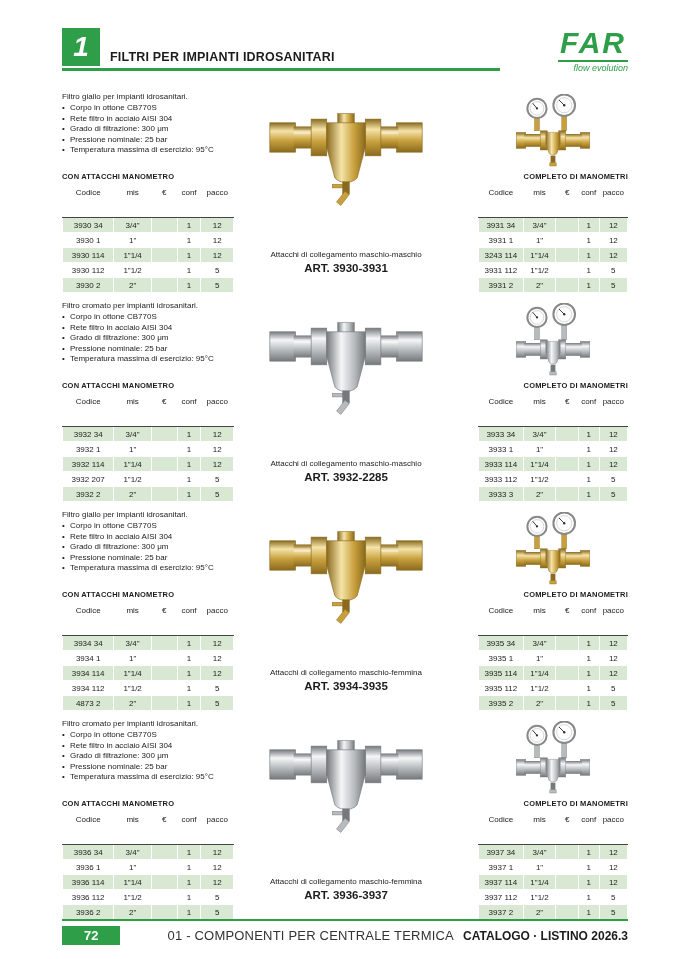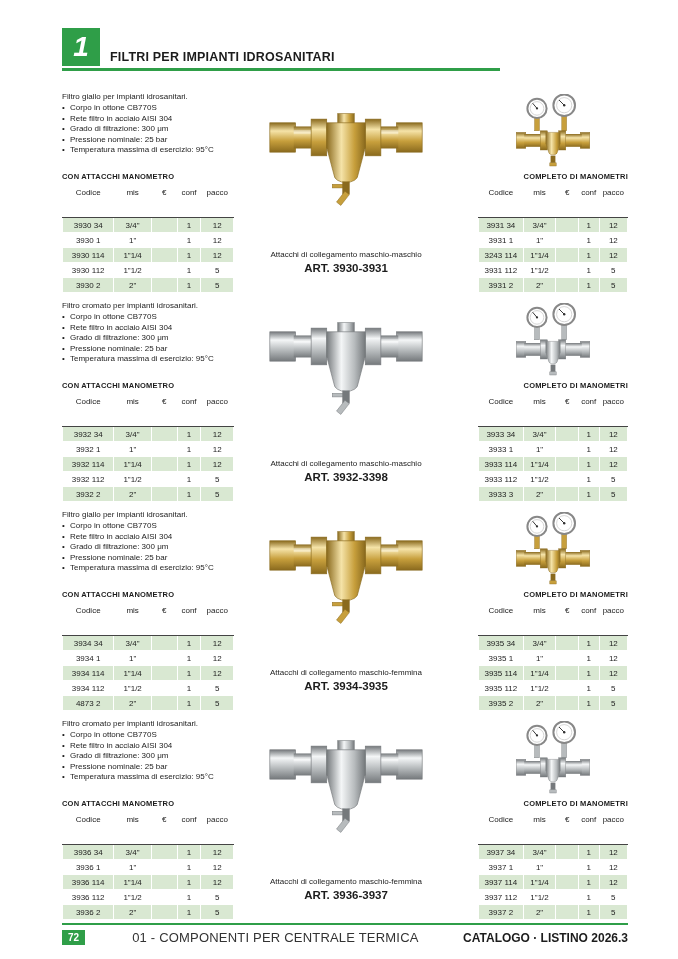--- a/index.html
+++ b/index.html
@@ -53,33 +53,37 @@
 
   .col-right { position:absolute; right:0; top:0; width:150px; height:100%; }
   .gauge-wrap { height:80px; display:flex; align-items:flex-start; justify-content:center; padding-top:2px; }
 
   
   .footer {
     position:absolute; left:62px; right:50px; bottom:14px;
     border-top:2px solid var(--accent); padding-top:5px;
     display:flex; align-items:center; gap:7px;
   }
-  .footer-box { background:var(--accent); color:#fff; font-weight:bold; font-size:10px; padding:2px 6px; }
+  .footer-box { background:var(--accent); color:#fff; font-weight:bold; font-size:13px; padding:2px 22px; }
   .footer-left { font-size:13px; color:#333; letter-spacing:.2px;padding-left:40px; }
   .footer-right { margin-left:auto; font-size:12px; font-weight:bold; }
 </style>
 </head>
 <body>
 
 <div class="page">
 
   <div class="header">
     <div class="num-box">1</div>
     <div class="page-title">FILTRI PER IMPIANTI IDROSANITARI</div>
     <div class="title-rule"></div>
+    <div class="logo">
+      <span class="logo-text">FAR</span>
+      <div class="logo-tagline">flow evolution</div>
+    </div>
   </div>
 
   <div class="sections" id="sections">
       <div class="section">
         <div class="col-left">
           <p class="desc">Filtro giallo per impianti idrosanitari.</p>
           <ul class="specs">
             <li>Corpo in ottone CB770S</li>
             <li>Rete filtro in acciaio AISI 304</li>
             <li>Grado di filtrazione: 300 μm</li>
@@ -321,21 +325,21 @@
                 <td>12</td>
               </tr>
               <tr class="alt">
                 <td>3932 114</td>
                 <td>1"1/4</td>
                 <td></td>
                 <td>1</td>
                 <td>12</td>
               </tr>
               <tr>
-                <td>3932 112</td>
+                <td>3932 207</td>
                 <td>1"1/2</td>
                 <td></td>
                 <td>1</td>
                 <td>5</td>
               </tr>
               <tr class="alt">
                 <td>3932 2</td>
                 <td>2"</td>
                 <td></td>
                 <td>1</td>
@@ -370,21 +374,21 @@
   <rect x="106" y="26" width="17" height="40" fill="url(#mg1)" stroke="#75797c" stroke-width="0.7"></rect>
   <path d="M64 30 h42 v27 l-8 30 a13 8 0 0 1 -26 0 l-8 -30 Z" fill="url(#mg1v)" stroke="#75797c" stroke-width="0.7"></path>
   <rect x="70" y="97" width="12" height="4" fill="#b7bbbd" stroke="#75797c" stroke-width="0.5"></rect>
   <rect x="81" y="94" width="8" height="14" fill="#75797c"></rect>
   <g transform="rotate(38 85 108)">
                 <rect x="82" y="106" width="6" height="15" fill="#b7bbbd" stroke="#75797c" stroke-width="0.5"></rect>
               </g>
   </svg>
           </div>
           <div class="caption">Attacchi di collegamento maschio-maschio</div>
-          <div class="art">ART. 3932-3398</div>
+          <div class="art">ART. 3932-2285</div>
         </div>
         <div class="col-right">
           <div class="gauge-wrap">
             <svg width="80" height="80" viewBox="0 0 100 100">
   <defs>
    <linearGradient id="gg1" x1="0" y1="0" x2="0" y2="1">
     <stop offset="0" stop-color="#75797c"></stop>
                   <stop offset="0.3" stop-color="#f4f6f7"></stop>
     <stop offset="0.65" stop-color="#b7bbbd"></stop>
                   <stop offset="1" stop-color="#75797c"></stop>

